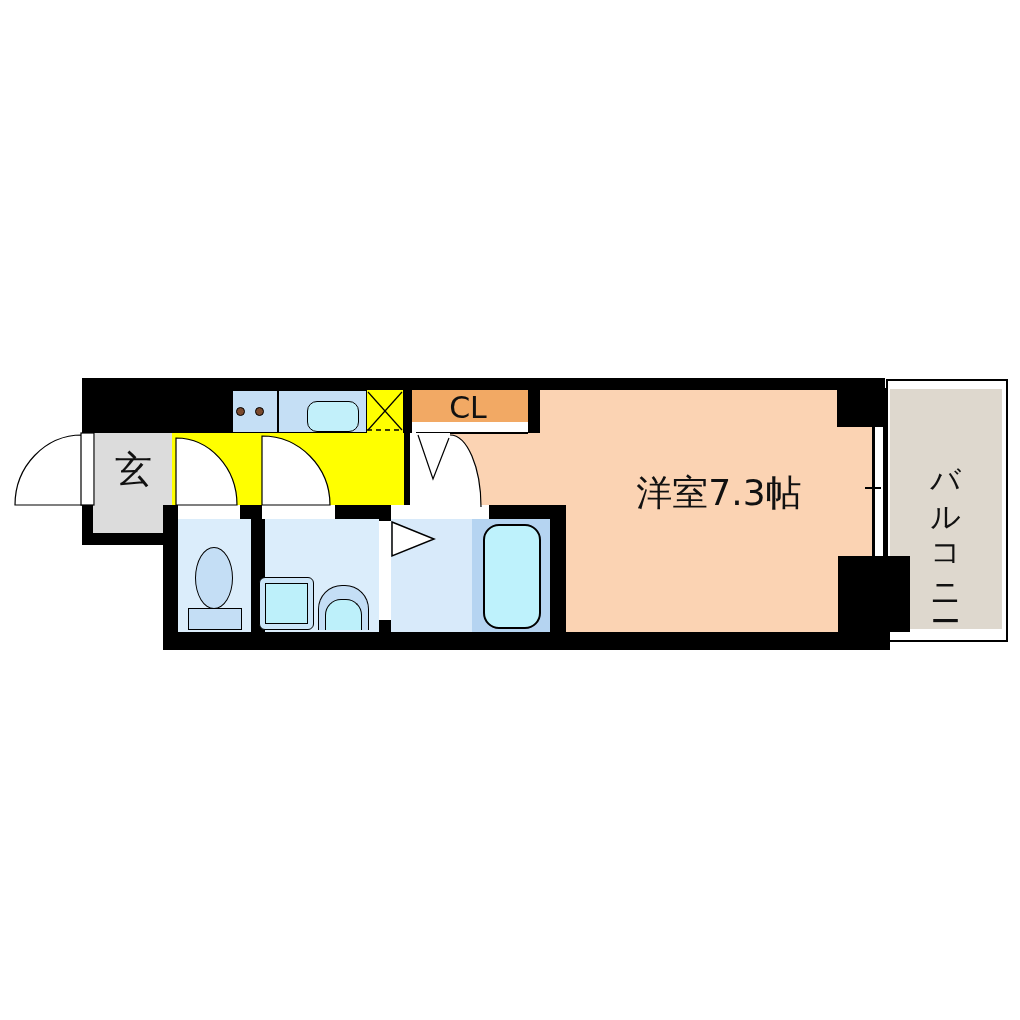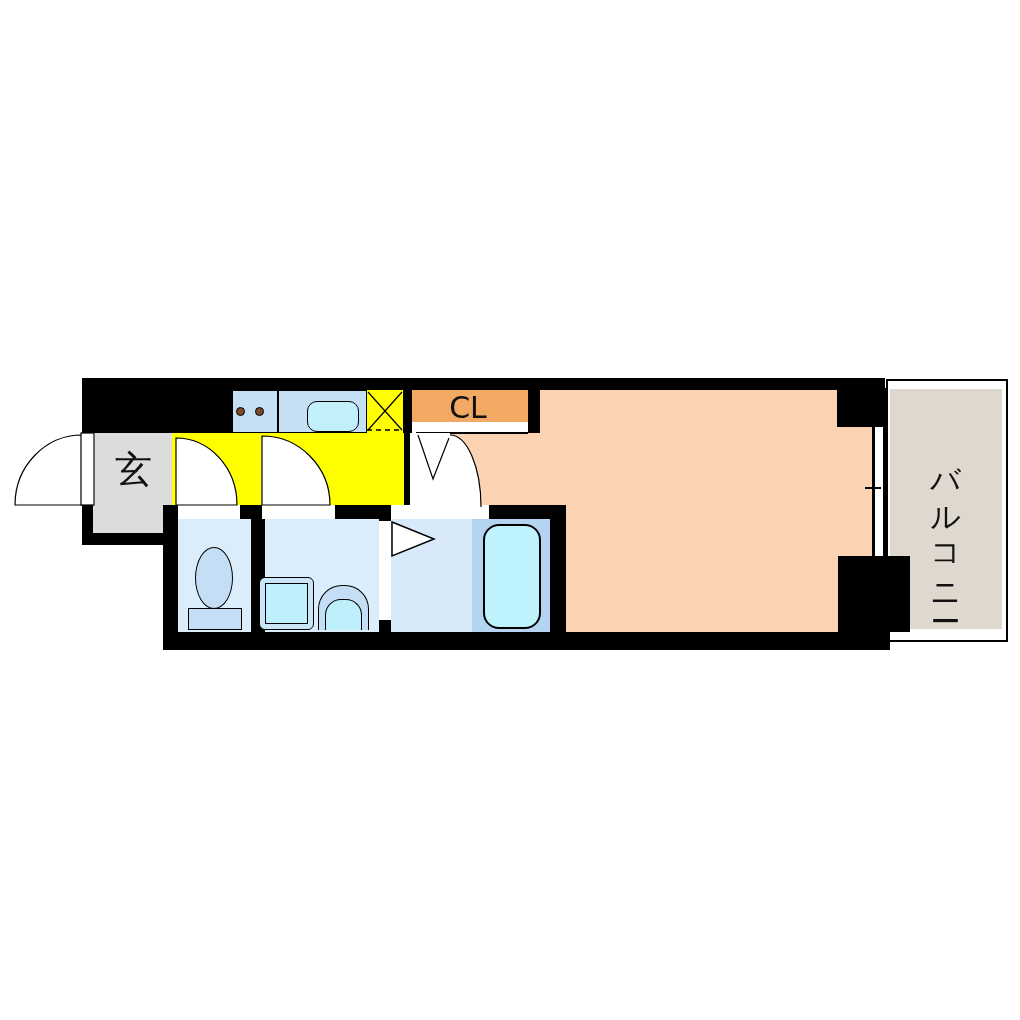--- a/index.html
+++ b/index.html
@@ -115,14 +115,15 @@
   <div class="abs" style="left:195px;top:547px;width:38px;height:62px;background:var(--fixture);border:1.5px solid #000;border-radius:50%;box-sizing:border-box;"></div>
   <div class="abs" style="left:188px;top:608px;width:54px;height:22px;background:var(--fixture);border:1.5px solid #000;box-sizing:border-box;"></div>
 
   <div class="abs" style="left:259px;top:577px;width:55px;height:53px;background:#cbe5f8;border:1.5px solid #000;border-radius:6px;box-sizing:border-box;"></div>
   <div class="abs" style="left:265px;top:583px;width:43px;height:41px;background:var(--fixture_inner);border:1.2px solid #000;box-sizing:border-box;"></div>
 
   <div class="abs" style="left:318px;top:585px;width:51px;height:45px;background:var(--fixture);border:1.5px solid #000;border-bottom:none;border-radius:24px 24px 0 0;box-sizing:border-box;"></div>
   <div class="abs" style="left:325px;top:599px;width:37px;height:31px;background:var(--fixture_inner);border:1.2px solid #000;border-bottom:none;border-radius:16px 16px 0 0;box-sizing:border-box;"></div>
 
   <div class="label" style="left:95px;top:450px;width:77px;font-size:37px;font-weight:500;">玄</div>
+  <div class="label" style="left:566px;top:473px;width:306px;font-size:36px;font-weight:500;">洋室7.3帖</div>
 
 </div>
 
 </body></html>

